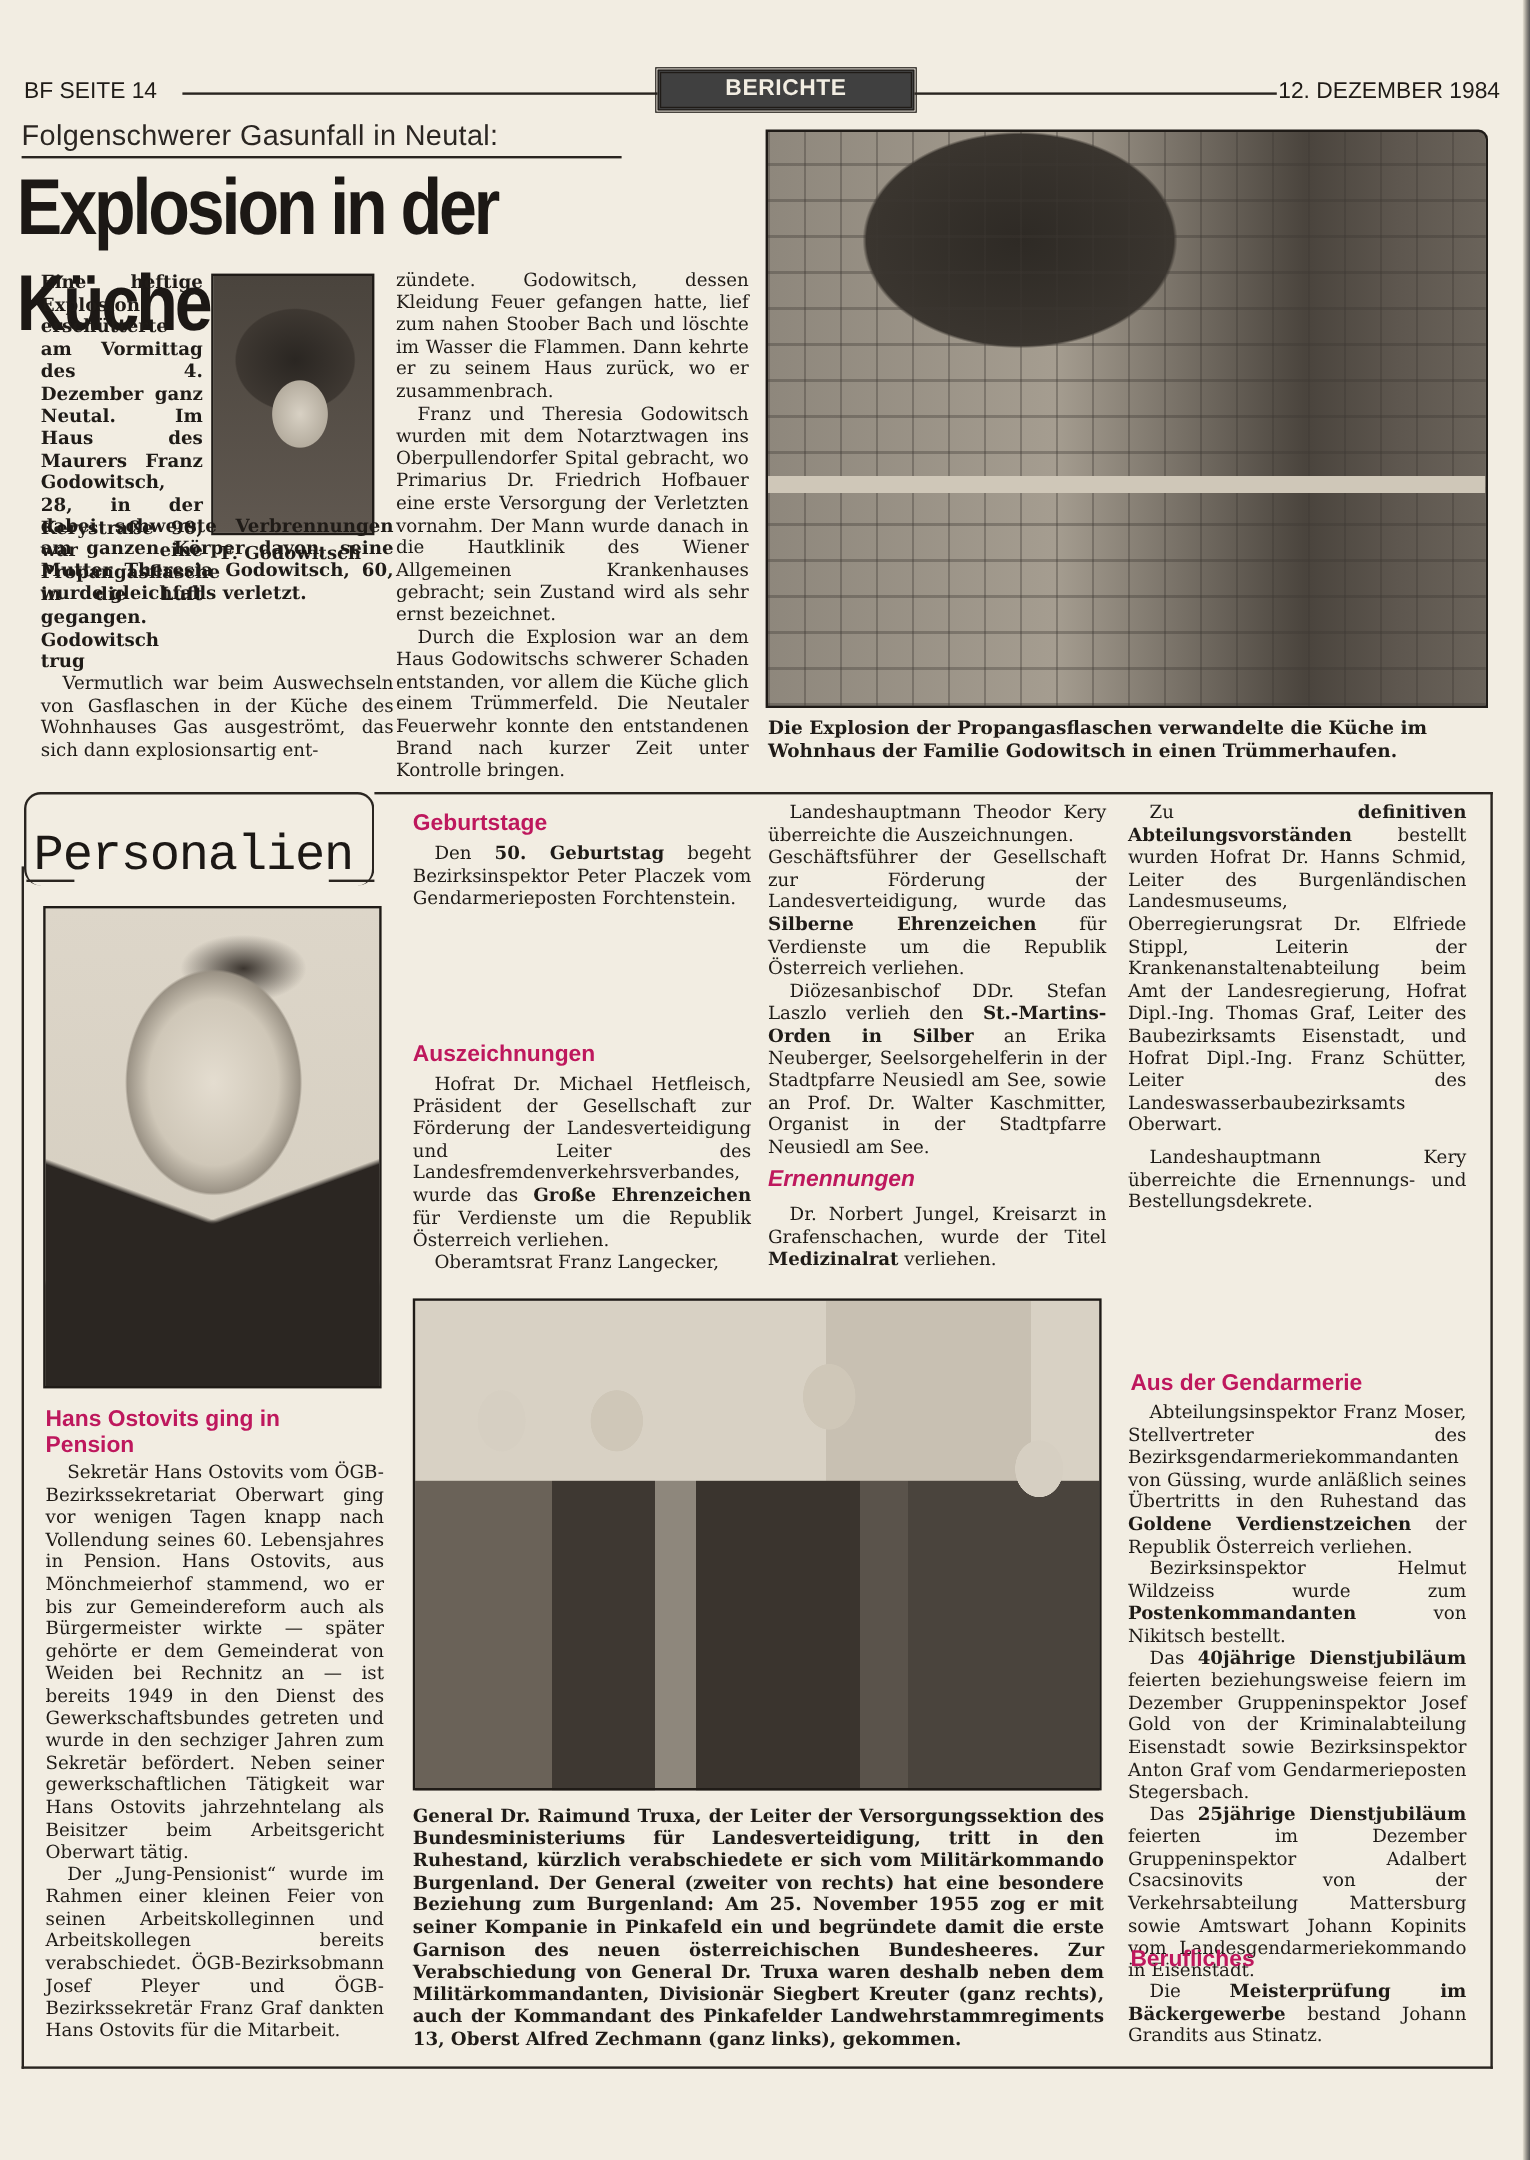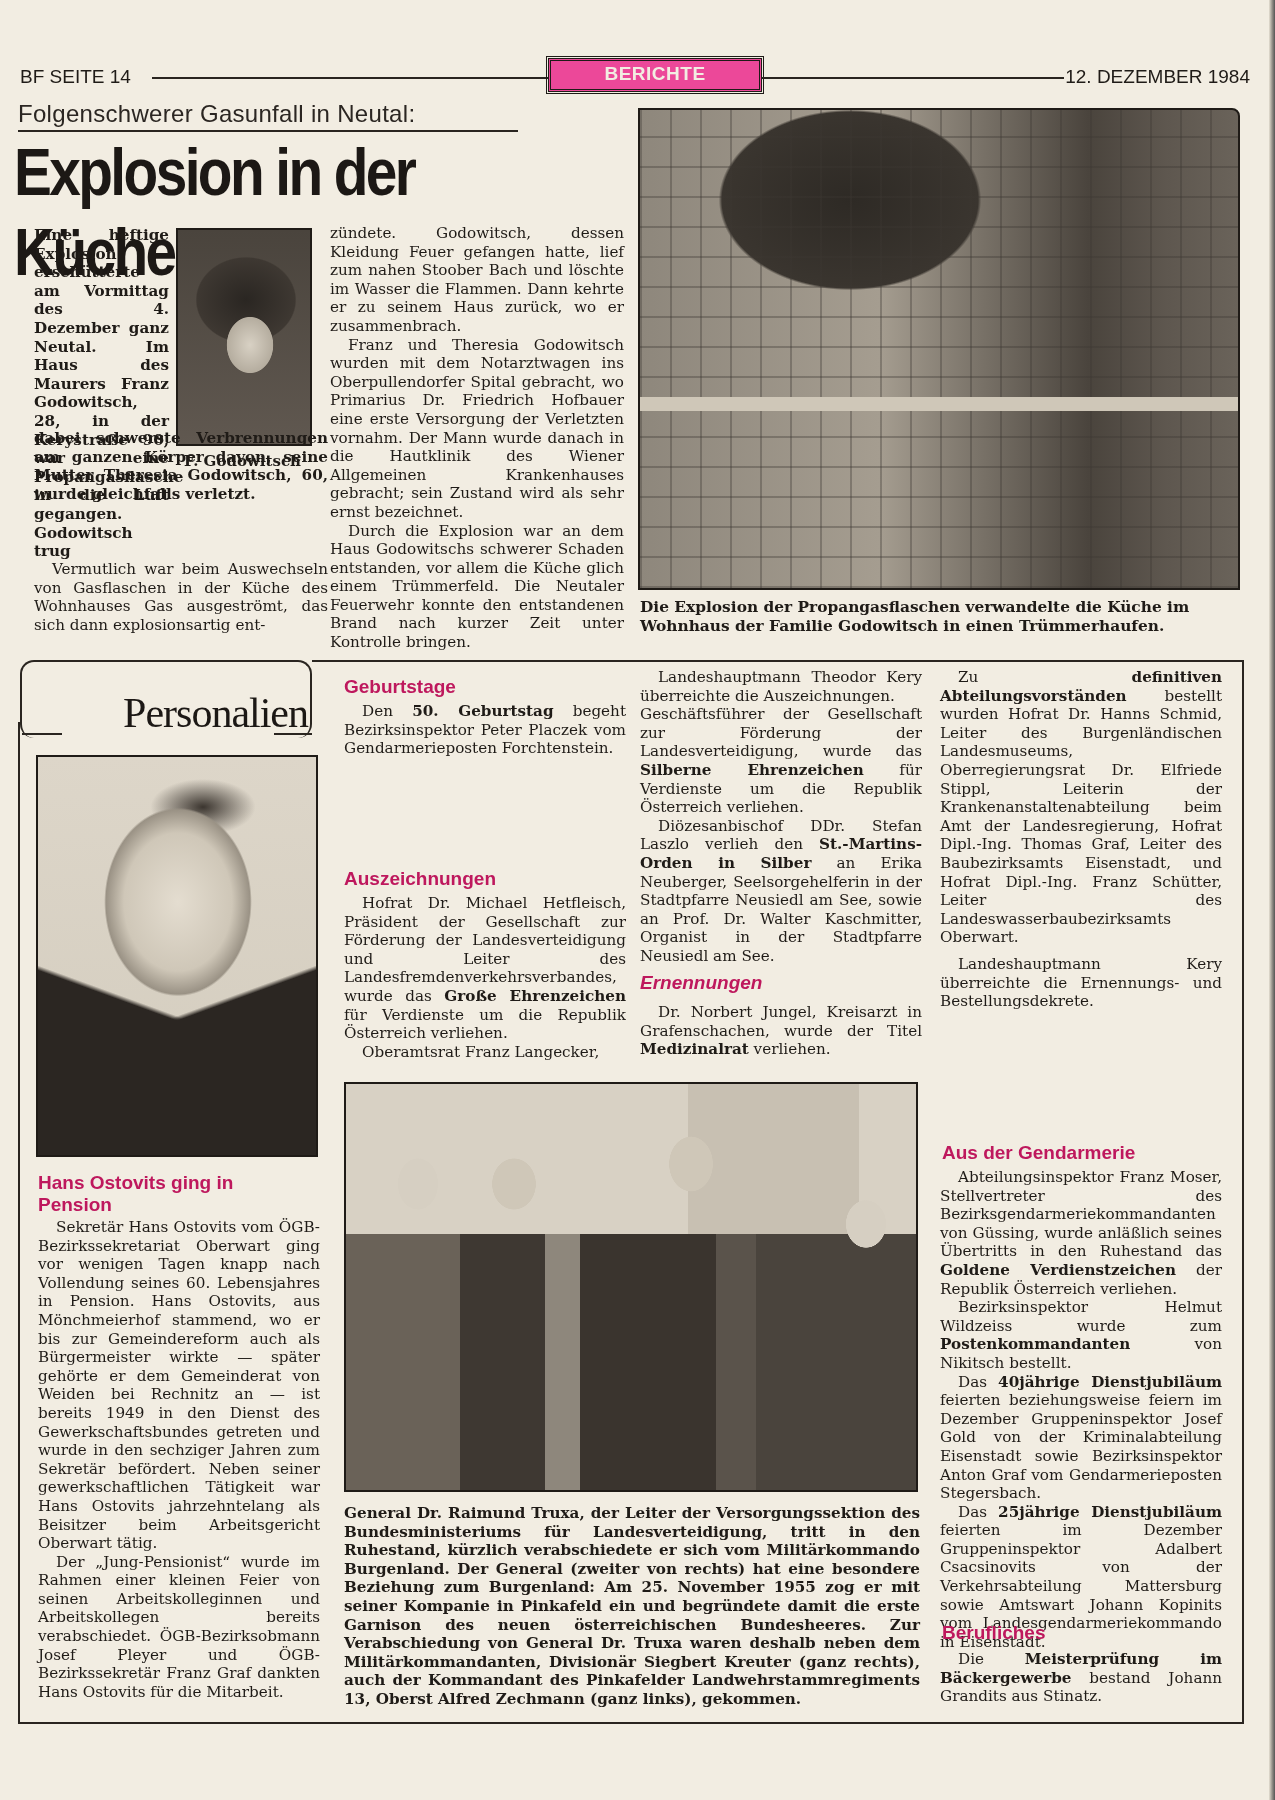--- a/index.html
+++ b/index.html
@@ -16,21 +16,21 @@
     background: linear-gradient(to right, #e6e0d2, #8a8680 60%, #555 100%);
   }
   
   .header { position: absolute; top: 64px; left: 20px; width: 1230px; height: 30px; }
   .hdr-left { position: absolute; left: 0; top: 2px; font-family: "Liberation Sans", sans-serif; font-size: 19px; letter-spacing: 0; }
   .hdr-line { position: absolute; top: 13px; height: 2px; background: #2a2520; }
   .hdr-line.l { left: 132px; width: 396px; }
   .hdr-line.r { left: 742px; width: 302px; }
   .hdr-badge {
     position: absolute; left: 528px; top: -6px; width: 214px; height: 34px;
-    border: 3px double #1f1b17; background: #ec4899;
+    border: 3px double #1f1b17; background: #404040;
     color: #f2ede2; font-family: "Liberation Sans", sans-serif; font-weight: bold;
     font-size: 19px; text-align: center; line-height: 26px; letter-spacing: 0.5px;
     outline: 1px solid #1f1b17; outline-offset: 1px;
   }
   .hdr-right { position: absolute; right: 0; top: 2px; font-family: "Liberation Sans", sans-serif; font-size: 19px; }
 
   
   .kicker { position: absolute; left: 18px; top: 100px; width: 500px; font-family: "Liberation Sans", sans-serif; font-size: 24px; letter-spacing: 0.3px; color: #2b2622; padding-bottom: 2px; border-bottom: 2px solid #2a2520; }
   .headline { position: absolute; left: 14px; top: 132px; width: 620px; font-family: "Liberation Sans", sans-serif; font-weight: bold; font-size: 66px; letter-spacing: -3px; transform: scaleX(0.86); transform-origin: left top; line-height: 80px; color: #1c1815; }
   .col { position: absolute; font-size: 15.2px; line-height: 18.6px; text-align: justify; hyphens: manual; }
@@ -64,22 +64,22 @@
 
   
   .pers-box { position: absolute; left: 18px; top: 660px; width: 1226px; height: 1064px; border: 2px solid #2a2520; border-left: none; border-top: none; }
   .pers-box-top { position: absolute; left: 312px; top: 660px; width: 932px; height: 2px; background: #2a2520; }
   .pers-box-left { position: absolute; left: 18px; top: 722px; width: 2px; height: 1002px; background: #2a2520; }
   .pers-title-frame {
     position: absolute; left: 20px; top: 660px; width: 292px; height: 78px;
     border: 2px solid #2a2520; border-radius: 14px; border-bottom: none;
   }
   .pers-title {
-    position: absolute; left: 28px; top: 690px; width: 280px; font-family: Liberation Serif, serif;
-    font-size: 42px; letter-spacing: -1px; text-align: right; color: #1c1815; line-height: 46px;
+    position: absolute; left: 28px; top: 690px; width: 280px; font-family: Liberation Mono, monospace;
+    font-size: 42px; letter-spacing: -1px; text-align: left; color: #1c1815; line-height: 46px;
   }
   .pers-title-underline { position: absolute; left: 22px; top: 733px; width: 290px; height: 2px; background: #2a2520; }
   .pers-title-cover { position: absolute; left: 62px; top: 728px; width: 212px; height: 12px; background: #f2ede2; }
 
   .ostovits-photo {
     position: absolute; left: 36px; top: 755px; width: 282px; height: 402px;
     border: 2px solid #1f1b17;
     background:
       radial-gradient(ellipse 90px 115px at 140px 145px, #e4ddd0 0%, #cfc7b8 60%, #9a9285 80%, transparent 82%),
       radial-gradient(ellipse 75px 40px at 165px 50px, #3b352f 0%, transparent 70%),

